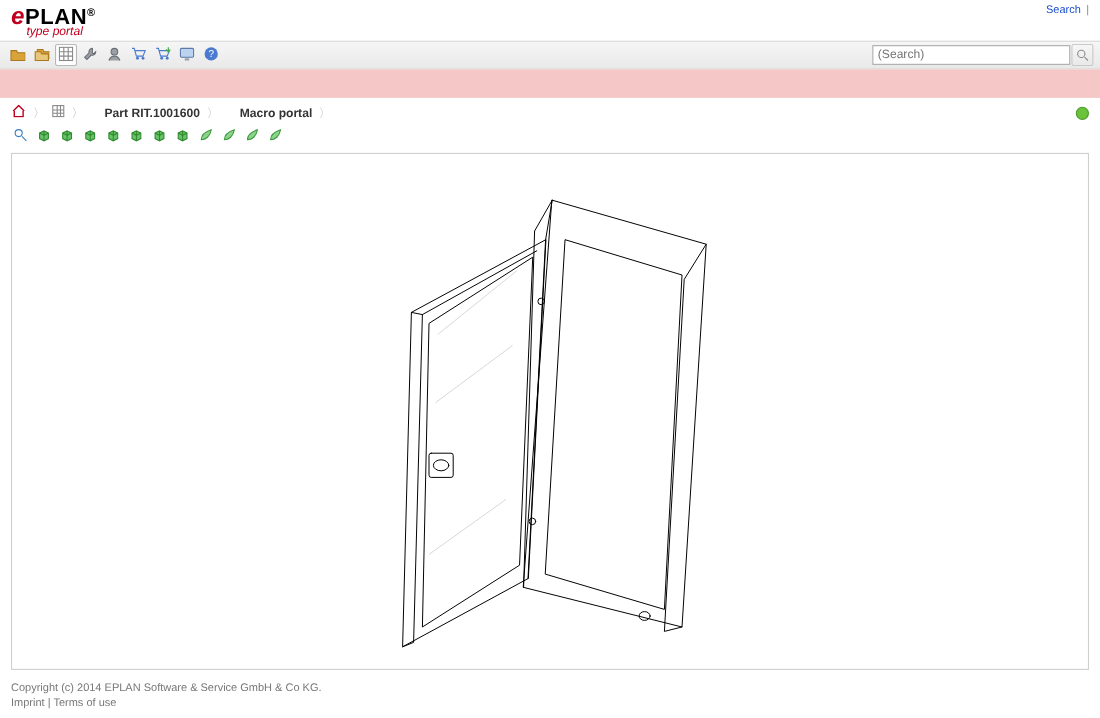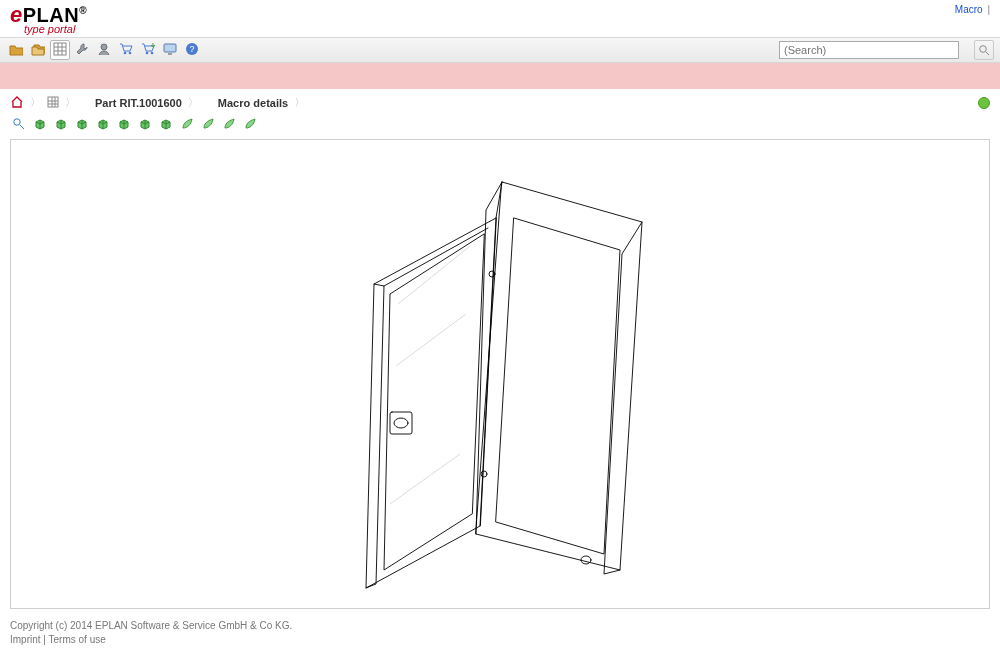--- a/index.html
+++ b/index.html
@@ -15,21 +15,21 @@
   .logout-area a { color: #1b4fcb; text-decoration: none; font-size: 10px; margin-right:2px; }
   .logout-area { font-size:10px; color:#888; }
 
   
   .top-toolbar { display: flex; align-items: center; justify-content: space-between;
     background: linear-gradient(#f6f6f6,#e9e9e9); border-top:1px solid #d8d8d8; border-bottom:1px solid #d8d8d8;
     padding: 2px 6px; height: 26px; }
   .toolbar-left { display:flex; align-items:center; gap:2px; }
   .tb-btn { width:20px; height:20px; display:flex; align-items:center; justify-content:center; border-radius:2px; cursor:pointer; }
   .tb-btn.selected { background:#fff; border:1px solid #b7b7b7; }
-  .search-wrap { display:flex; align-items:center; gap:15px; }
+  .search-wrap { display:flex; align-items:center; gap:1px; }
   .search-input { width:180px; height:18px; font-size:11px; padding:1px 4px; border:1px solid #aaa; }
   .search-btn { width:20px; height:20px; background:linear-gradient(#f6f6f6,#e9e9e9); border:1px solid #c9c9c9; border-radius:2px; display:flex; align-items:center; justify-content:center; cursor:pointer; }
 
   
   .pink-band { background:#f6c7c7; height:26px; }
 
   
   .crumb-row { display:flex; align-items:center; justify-content:space-between; padding:6px 10px 4px 10px; }
   .crumbs { display:flex; align-items:center; gap:6px; flex-wrap:wrap; }
   .crumbs .sep { color:#b9b9b9; }
@@ -56,21 +56,21 @@
 <body>
 
 <div class="header-row">
   <div class="logo">
     <span class="logo-top">
       <span class="e">e</span><span>PLAN</span><span class="reg">®</span>
     </span>
     <span class="logo-sub">type portal</span>
   </div>
   <div class="logout-area">
-    <a href="#">Macro</a><span> |</span>
+    <a href="#">Search</a><span> |</span>
   </div>
 </div>
 
 <div class="top-toolbar">
   <div class="toolbar-left" id="toolbar-left">
       <div class="tb-btn">
         <span><svg width="14" height="14">
             <path d="M1 4h5l1 2h7v7H1z" fill="#d9a33a" stroke="#a9791f"></path>
           </svg></span>
       </div>
@@ -154,21 +154,21 @@
           <rect x="1" y="1" width="10" height="10" class="ico"></rect>
           <line x1="1" y1="5" x2="11" y2="5" class="ico"></line>
           <line x1="1" y1="8" x2="11" y2="8" class="ico"></line>
           <line x1="5" y1="1" x2="5" y2="11" class="ico"></line>
           <line x1="8" y1="1" x2="8" y2="11" class="ico"></line>
         </svg>
     </span>
     <span class="sep">〉</span>
     <a class="crumb-link crumb-strong">Part RIT.1001600</a>
     <span class="sep">〉</span>
-    <a class="crumb-link crumb-strong">Macro details</a>
+    <a class="crumb-link crumb-strong">Macro portal</a>
     <span class="sep">〉</span>
   </div>
   <div class="status-dot"></div>
 </div>
 
 <div class="viewer-toolbar" id="viewer-toolbar">
     <div class="vt-btn">
       <span><svg width="14" height="14">
           <circle cx="5" cy="5" r="3.2" fill="none" stroke="#3b7dc4"></circle>
           <line x1="8" y1="8" x2="12" y2="12" stroke="#3b7dc4"></line>

